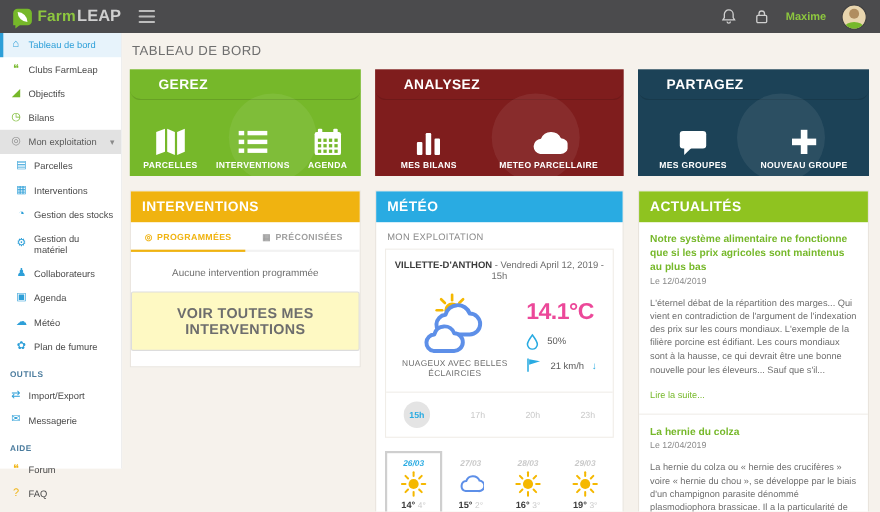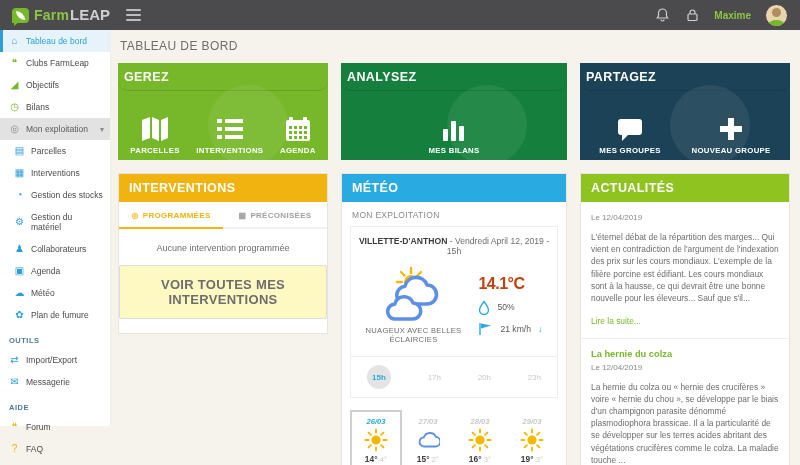--- a/index.html
+++ b/index.html
@@ -38,22 +38,22 @@
   .chev{margin-left:auto;color:#8a8a8a;font-size:8px;}
   .sub .snav-item{padding-left:14px;}
   .ssec{color:#4a7b9d;font-weight:bold;font-size:7.5px;letter-spacing:0.5px;padding:10px 9px 4px 9px;}
 
   
   .main{position:absolute;left:110px;top:30px;right:0;bottom:0;padding:6px 10px 0 8px;}
   .page-title{color:#6e6e6e;font-size:12px;letter-spacing:0.4px;margin:3px 0 10px 2px;}
   .columns{display:grid;grid-template-columns:1fr 1fr 1fr;gap:13px;}
 
   .promo-card{height:97px;color:#fff;position:relative;overflow:hidden;cursor:default;}
-  .gerez{background:#76b82a;} .analysez{background:#15803d;} .partagez{background:#1c4257;}
-  .promo-head{font-size:12.5px;font-weight:bold;padding:7px 6px 6px;letter-spacing:0.4px;
+  .gerez{background:#76b82a;} .analysez{background:#7f1d1d;} .partagez{background:#1c4257;}
+  .promo-head{font-size:12.5px;font-weight:bold;padding:7px 26px 6px;letter-spacing:0.4px;
               border-bottom:1px solid rgba(0,0,0,0.12);border-radius:10px;}
   .promo-body{display:flex;justify-content:space-around;align-items:flex-end;height:64px;padding:0 4px 8px;position:relative;}
   .watermark{position:absolute;right:40px;top:-6px;width:80px;height:80px;border-radius:50%;
              background:rgba(255,255,255,0.07);pointer-events:none;}
   .shortcut{display:flex;flex-direction:column;align-items:center;gap:4px;cursor:pointer;z-index:1;}
   .shortcut .lab{font-size:7.8px;font-weight:bold;letter-spacing:0.3px;white-space:nowrap;}
 
   .panel{margin-top:13px;background:#fff;border:1px solid #e9e4dd;}
   .panel-head{color:#fff;font-weight:bold;font-size:12.5px;padding:7px 10px;letter-spacing:0.4px;}
   .amber{background:#f0b310;} .bluebg{background:#29abe2;} .greenbg{background:#8fc320;}
@@ -69,21 +69,21 @@
        font-family:"Liberation Sans",sans-serif;}
 
   
   .meteo-sub{font-size:8.5px;color:#8a8a8a;letter-spacing:0.3px;padding:8px 10px 4px;}
   .meteo-card{margin:2px 8px 0;border:1px solid #f0ede8;padding-bottom:0;}
   .meteo-loc{text-align:center;font-size:8.6px;padding:9px 4px 2px;color:#6d6d6d;}
   .meteo-loc b{color:#3c3c3c;}
   .meteo-now{display:flex;align-items:center;justify-content:space-around;padding:8px 6px 2px;}
   .now-left{display:flex;flex-direction:column;align-items:center;width:96px;}
   .condition{font-size:7.6px;color:#6d6d6d;text-align:center;margin-top:4px;letter-spacing:0.3px;}
-  .big-temp{font-size:16px;font-weight:bold;color:#c2410c;letter-spacing:-0.5px;}
+  .big-temp{font-size:21px;font-weight:bold;color:#ec4899;letter-spacing:-0.5px;}
   .metric{display:flex;align-items:center;gap:7px;font-size:8.6px;color:#5a5a5a;margin-top:7px;}
   .wind-arrow{color:#29abe2;font-size:9px;}
   .hours{display:flex;align-items:center;justify-content:space-between;border-top:1px solid #f0ede8;
          margin-top:10px;padding:8px 16px;}
   .hour{font-size:8px;color:#c9c9c9;cursor:pointer;}
   .hour.active{background:#e4e4e4;color:#29abe2;font-weight:bold;border-radius:50%;
                width:24px;height:24px;display:flex;align-items:center;justify-content:center;}
   .forecast{display:flex;justify-content:space-between;margin:12px 8px 0;}
   .fday{width:48px;padding:5px 0 6px;display:flex;flex-direction:column;align-items:center;gap:2px;cursor:pointer;border:2px solid transparent;}
   .fday.active{border:2px solid #cfcfcf;}
@@ -291,20 +291,26 @@
         <div class="promo-head">ANALYSEZ</div>
         <div class="promo-body">
           <div class="watermark"></div>
           <div class="shortcut">
             <svg width="28" height="26" viewBox="0 0 28 26">
                 <rect x="3" y="13" width="5" height="12" rx="1" fill="#fff"></rect>
                 <rect x="11" y="5" width="5" height="20" rx="1" fill="#fff"></rect>
                 <rect x="19" y="10" width="5" height="15" rx="1" fill="#fff"></rect>
               </svg>
             <span class="lab">MES BILANS</span>
+          </div>
+          <div class="shortcut">
+            <svg width="34" height="26" viewBox="0 0 34 26">
+                <path d="M9,24 a7,7 0 0 1 0.8,-13.9 A10,10 0 0 1 28,9.6 a6.5,6.5 0 0 1 -1,14.4 z" fill="#fff"></path>
+              </svg>
+            <span class="lab">METEO PARCELLAIRE</span>
           </div>
         </div>
       </div>
 
       <div class="panel">
         <div class="panel-head bluebg">MÉTÉO</div>
         <div class="meteo-sub">MON EXPLOITATION</div>
         <div class="meteo-card">
           <div class="meteo-loc">
             <b>VILLETTE-D'ANTHON</b>
@@ -435,20 +441,21 @@
               </svg>
             <span class="lab">NOUVEAU GROUPE</span>
           </div>
         </div>
       </div>
 
       <div class="panel">
         <div class="panel-head greenbg">ACTUALITÉS</div>
 
         <div class="article">
+          <div class="art-title">Notre système alimentaire ne fonctionne que si les prix agricoles sont maintenus au plus bas</div>
           <div class="art-date">Le 12/04/2019</div>
           <div class="art-body">L'éternel débat de la répartition des marges... Qui vient en contradiction de l'argument de l'indexation des prix sur les cours mondiaux. L'exemple de la filière porcine est édifiant. Les cours mondiaux sont à la hausse, ce qui devrait être une bonne nouvelle pour les éleveurs... Sauf que s'il...</div>
           <span class="art-link">Lire la suite...</span>
         </div>
 
         <div class="article">
           <div class="art-title">La hernie du colza</div>
           <div class="art-date">Le 12/04/2019</div>
           <div class="art-body">La hernie du colza ou « hernie des crucifères » voire « hernie du chou », se développe par le biais d'un champignon parasite dénommé plasmodiophora brassicae. Il a la particularité de se développer sur les terres acides abritant des végétations crucifères comme le colza. La maladie touche ...</div>
 

